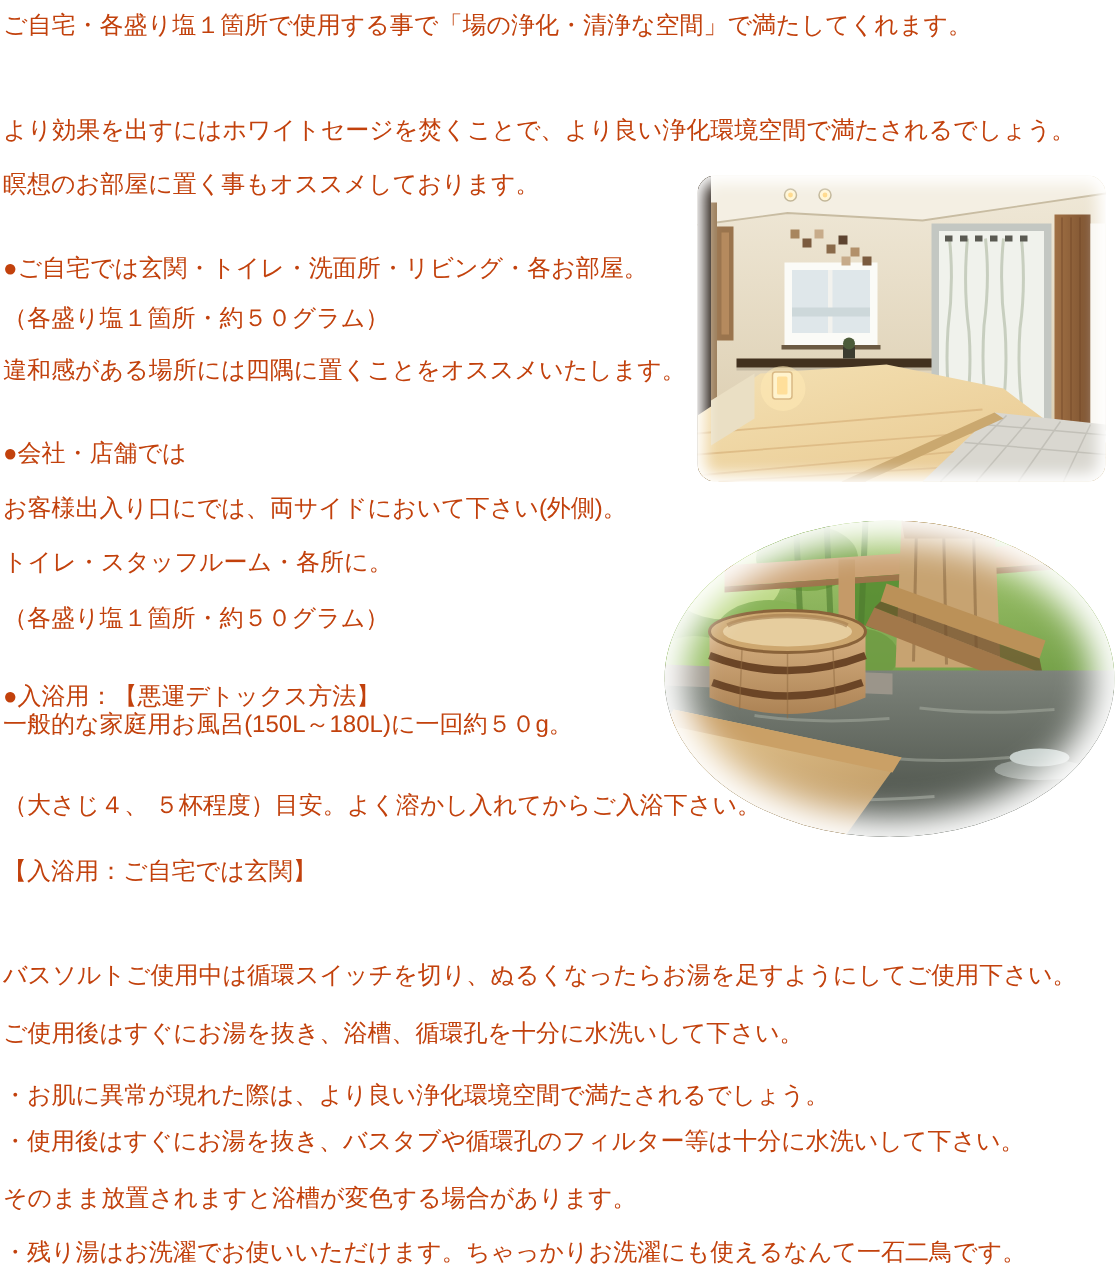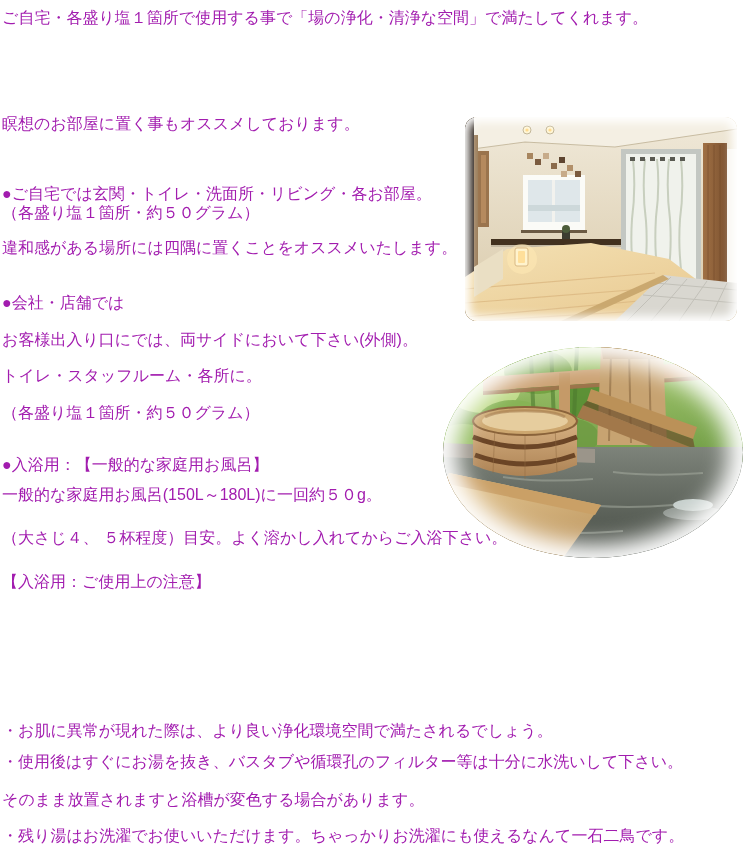--- a/index.html
+++ b/index.html
@@ -12,21 +12,21 @@
     color: #333333;
     overflow: hidden;
   }
   p.line {
     position: absolute;
     left: 2px;
     margin: 0;
     font-size: 16px;
     line-height: 19px;
     white-space: nowrap;
-    color: #a21caf;
+    color: #c2410c;
   }
   .photo {
     position: absolute;
     overflow: hidden;
     background: #fff;
   }
   .photo svg { display: block; width: 100%; height: 100%; }
   .photo .feather {
     position: absolute;
     inset: 0;
@@ -50,36 +50,39 @@
     border-radius: 50%;
     box-shadow: inset 0 0 22px 14px #ffffff;
   }
 </style>
 </head>
 <body>
 
 <div class="page">
 
   <p class="line" style="top:8px">ご自宅・各盛り塩１箇所で使用する事で「場の浄化・清浄な空間」で満たしてくれます。</p>
+  <p class="line" style="top:78px">より効果を出すにはホワイトセージを焚くことで、より良い浄化環境空間で満たされるでしょう。</p>
   <p class="line" style="top:114px">瞑想のお部屋に置く事もオススメしております。</p>
 
-  <p class="line" style="top:184px">●ご自宅では玄関・トイレ・洗面所・リビング・各お部屋。</p>
+  <p class="line" style="top:170px">●ご自宅では玄関・トイレ・洗面所・リビング・各お部屋。</p>
   <p class="line" style="top:203px">（各盛り塩１箇所・約５０グラム）</p>
   <p class="line" style="top:238px">違和感がある場所には四隅に置くことをオススメいたします。</p>
 
   <p class="line" style="top:293px">●会社・店舗では</p>
   <p class="line" style="top:366px">トイレ・スタッフルーム・各所に。</p>
   <p class="line" style="top:330px">お客様出入り口にでは、両サイドにおいて下さい(外側)。</p>
   <p class="line" style="top:403px">（各盛り塩１箇所・約５０グラム）</p>
 
-  <p class="line" style="top:455px">●入浴用：【一般的な家庭用お風呂】</p>
-  <p class="line" style="top:485px">一般的な家庭用お風呂(150L～180L)に一回約５０g。</p>
+  <p class="line" style="top:455px">●入浴用：【悪運デトックス方法】</p>
+  <p class="line" style="top:474px">一般的な家庭用お風呂(150L～180L)に一回約５０g。</p>
   <p class="line" style="top:528px">（大さじ４、 ５杯程度）目安。よく溶かし入れてからご入浴下さい。</p>
 
-  <p class="line" style="top:572px">【入浴用：ご使用上の注意】</p>
+  <p class="line" style="top:572px">【入浴用：ご自宅では玄関】</p>
+  <p class="line" style="top:641px">バスソルトご使用中は循環スイッチを切り、ぬるくなったらお湯を足すようにしてご使用下さい。</p>
+  <p class="line" style="top:680px">ご使用後はすぐにお湯を抜き、浴槽、循環孔を十分に水洗いして下さい。</p>
   <p class="line" style="top:721px">・お肌に異常が現れた際は、より良い浄化環境空間で満たされるでしょう。</p>
   <p class="line" style="top:752px">・使用後はすぐにお湯を抜き、バスタブや循環孔のフィルター等は十分に水洗いして下さい。</p>
   <p class="line" style="top:790px">そのまま放置されますと浴槽が変色する場合があります。</p>
   <p class="line" style="top:826px">・残り湯はお洗濯でお使いいただけます。ちゃっかりお洗濯にも使えるなんて一石二鳥です。</p>
 
   <div class="photo photo-room">
     <svg viewBox="0 0 272 204" preserveAspectRatio="none">
       <defs>
         <linearGradient id="wallg" x1="0" y1="0" x2="0" y2="1">
           <stop offset="0" stop-color="#f0e9d9"></stop>

